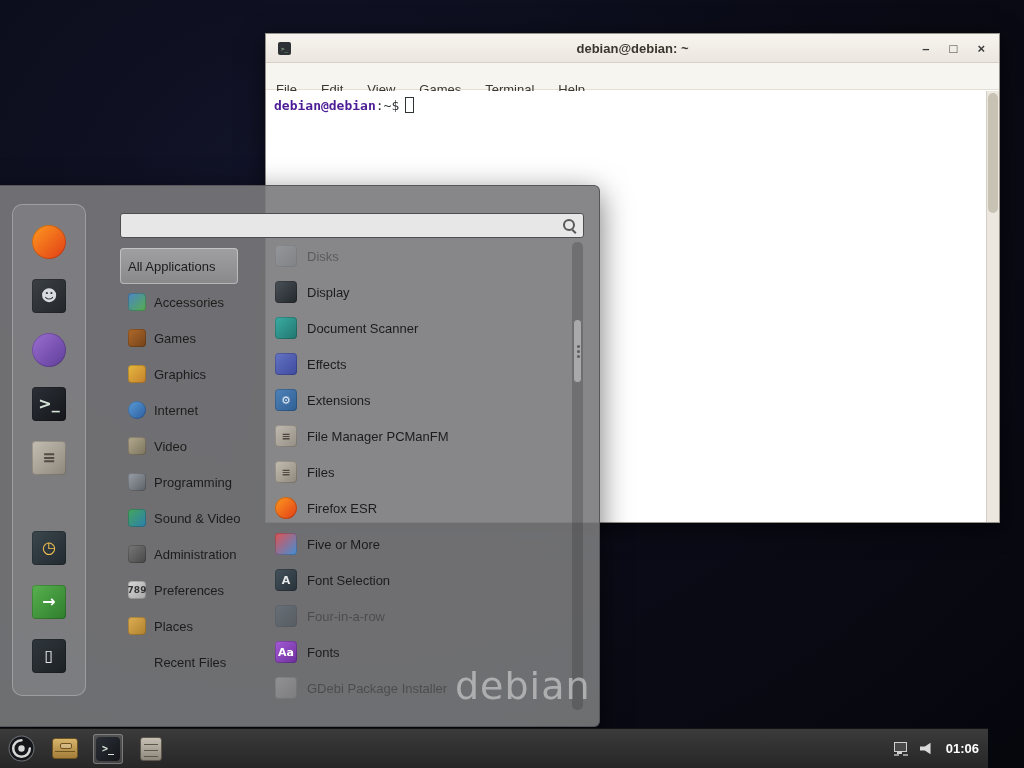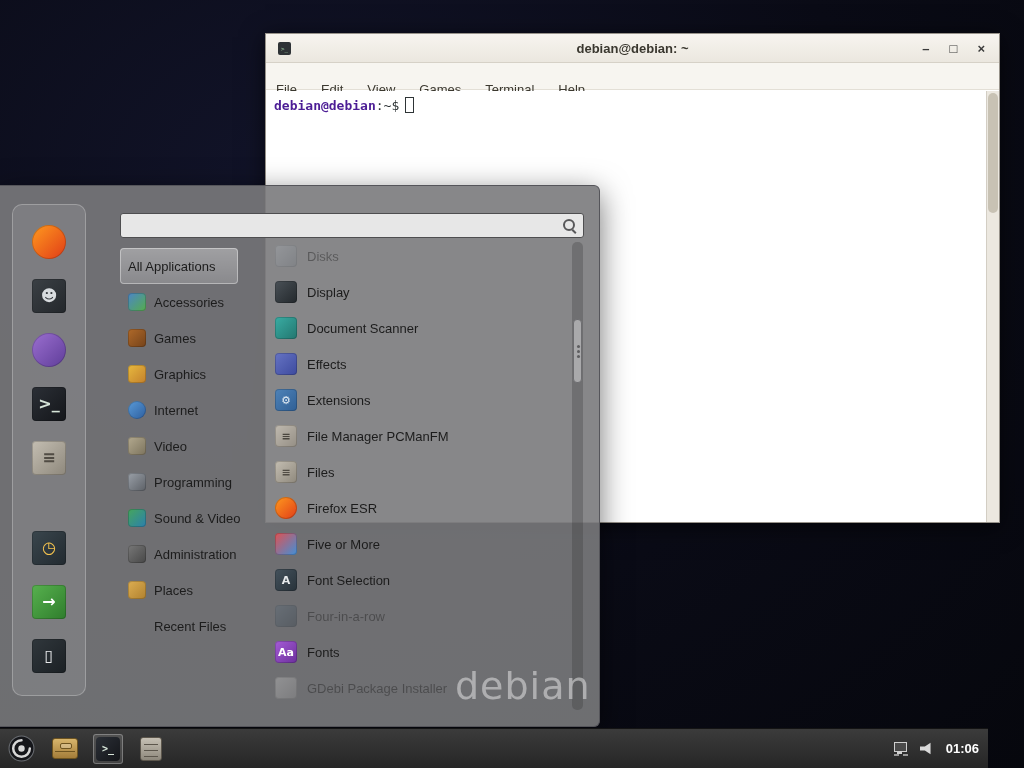--- a/index.html
+++ b/index.html
@@ -210,20 +210,24 @@
       </div>
       <div class="cat-item">
         <span class="gicon" style="height: 18px; width: 18px; background: linear-gradient(135deg, rgb(70, 166, 92), rgb(43, 127, 174)); border-radius: 4px;"></span>
         <span class="mi-label">Sound &amp; Video</span>
       </div>
       <div class="cat-item">
         <span class="gicon" style="height: 18px; width: 18px; background: linear-gradient(135deg, rgb(120, 120, 120), rgb(71, 71, 71)); border-radius: 4px;"></span>
         <span class="mi-label">Administration</span>
       </div>
       <div class="cat-item">
+        <span class="gicon" style="height: 18px; width: 18px; background: linear-gradient(135deg, rgb(216, 216, 216), rgb(168, 168, 168)); border-radius: 4px; color: rgb(51, 51, 51); font-size: 9px;">789</span>
+        <span class="mi-label">Preferences</span>
+      </div>
+      <div class="cat-item">
         <span class="gicon" style="height: 18px; width: 18px; background: linear-gradient(135deg, rgb(221, 174, 82), rgb(176, 129, 47)); border-radius: 4px;"></span>
         <span class="mi-label">Places</span>
       </div>
       <div class="cat-item">
         <span class="gicon" style="height: 18px; width: 18px; visibility: hidden;"></span>
         <span class="mi-label">Recent Files</span>
       </div>
     </div>
   <div class="app-col">
       <div class="app-item faded">

